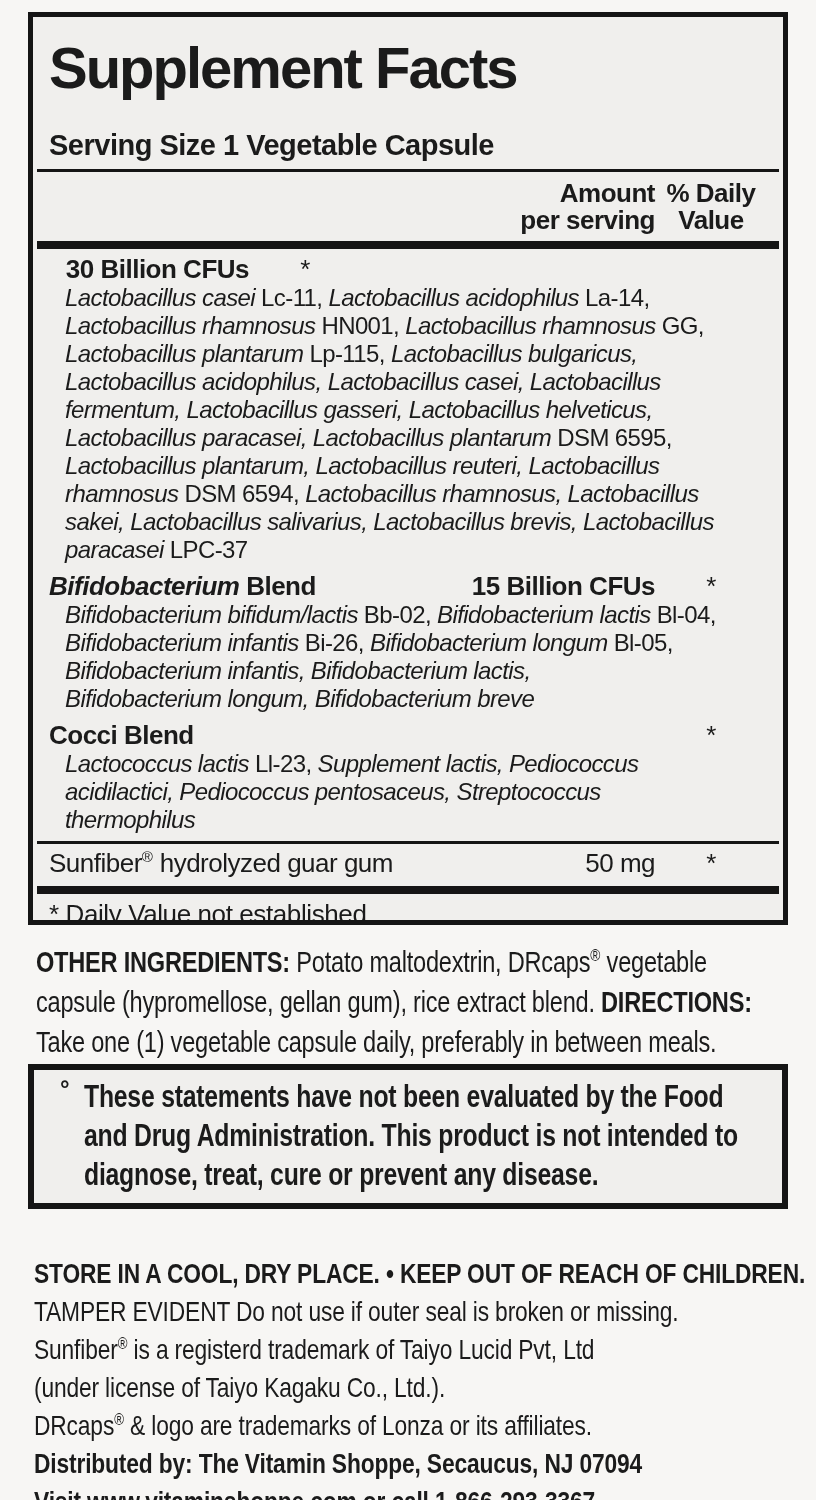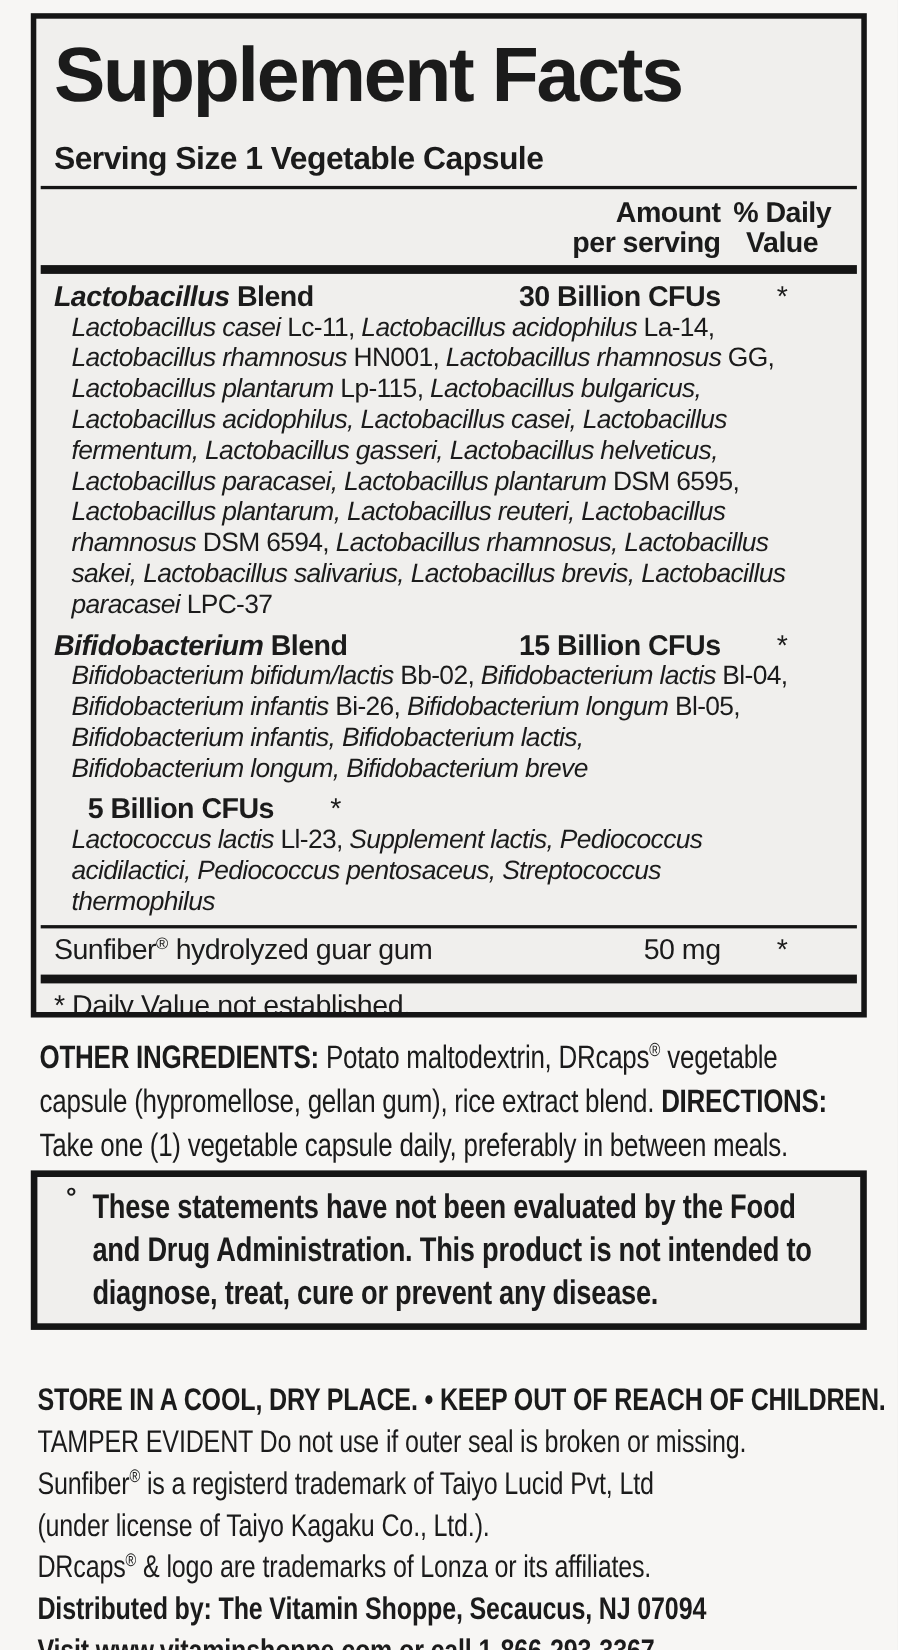--- a/index.html
+++ b/index.html
@@ -16,21 +16,21 @@
     font-family:"Liberation Sans","DejaVu Sans",sans-serif;
     -webkit-font-smoothing:antialiased;
   }
   
   .facts-box{
     position:absolute;left:28px;top:12px;width:760px;height:913px;
     border:5px solid var(--rule);background:var(--panel-bg);
     padding:8px 16px 0 16px;overflow:hidden;
   }
   .facts-title{
-    font-size:70px;line-height:86px;font-weight:700;letter-spacing:-2px;
+    font-size:58px;line-height:86px;font-weight:700;letter-spacing:-2px;
     white-space:nowrap;
   }
   .serving{
     font-size:29px;line-height:34px;font-weight:700;letter-spacing:-0.5px;
     margin-top:17px;
   }
   .rule{background:var(--rule);margin-left:-12px;margin-right:-12px;}
   .rule-thin{height:3px;margin-top:7px;}
   .rule-thick{height:8px;margin-top:7px;}
   .hdr-row{display:flex;margin-top:8px;font-weight:700;font-size:26px;line-height:27px;letter-spacing:-0.5px;}
@@ -87,21 +87,20 @@
     <div class="col-dv">
       <div>% Daily</div>
       <div>Value</div>
     </div>
   </div>
   <div class="rule rule-thick"></div>
 
   <div class="rows" id="rows">
       <div class="section">
         <div class="frow">
-          <div class="cell-name"><span class="seg-bi">Lactobacillus</span><span class="seg-b"> Blend</span></div>
           <div class="col-amount bold">30 Billion CFUs</div>
           <div class="col-dv">*</div>
         </div>
         <div class="desc-line"><span class="seg-i">Lactobacillus casei</span><span class="seg-r"> Lc-11, </span><span class="seg-i">Lactobacillus acidophilus</span><span class="seg-r"> La-14,</span></div>
         <div class="desc-line"><span class="seg-i">Lactobacillus rhamnosus</span><span class="seg-r"> HN001, </span><span class="seg-i">Lactobacillus rhamnosus</span><span class="seg-r"> GG,</span></div>
         <div class="desc-line"><span class="seg-i">Lactobacillus plantarum</span><span class="seg-r"> Lp-115, </span><span class="seg-i">Lactobacillus bulgaricus,</span></div>
         <div class="desc-line"><span class="seg-i">Lactobacillus acidophilus, Lactobacillus casei, Lactobacillus</span></div>
         <div class="desc-line"><span class="seg-i">fermentum, Lactobacillus gasseri, Lactobacillus helveticus,</span></div>
         <div class="desc-line"><span class="seg-i">Lactobacillus paracasei, Lactobacillus plantarum</span><span class="seg-r"> DSM 6595,</span></div>
         <div class="desc-line"><span class="seg-i">Lactobacillus plantarum, Lactobacillus reuteri, Lactobacillus</span></div>
@@ -115,21 +114,21 @@
           <div class="col-amount bold">15 Billion CFUs</div>
           <div class="col-dv">*</div>
         </div>
         <div class="desc-line"><span class="seg-i">Bifidobacterium bifidum/lactis</span><span class="seg-r"> Bb-02, </span><span class="seg-i">Bifidobacterium lactis</span><span class="seg-r"> Bl-04,</span></div>
         <div class="desc-line"><span class="seg-i">Bifidobacterium infantis</span><span class="seg-r"> Bi-26, </span><span class="seg-i">Bifidobacterium longum</span><span class="seg-r"> Bl-05,</span></div>
         <div class="desc-line"><span class="seg-i">Bifidobacterium infantis, Bifidobacterium lactis,</span></div>
         <div class="desc-line"><span class="seg-i">Bifidobacterium longum, Bifidobacterium breve</span></div>
       </div>
       <div class="section">
         <div class="frow">
-          <div class="col-amount bold">5 Billion CFUs</div>
+          <div class="cell-name"><span class="seg-b">Cocci Blend</span></div>
           <div class="col-dv">*</div>
         </div>
         <div class="desc-line"><span class="seg-i">Lactococcus lactis</span><span class="seg-r"> Ll-23, </span><span class="seg-i">Supplement lactis, Pediococcus</span></div>
         <div class="desc-line"><span class="seg-i">acidilactici, Pediococcus pentosaceus, Streptococcus</span></div>
         <div class="desc-line"><span class="seg-i">thermophilus</span></div>
       </div>
       <div class="section sunfiber-section">
         <div class="rule pre-row-rule"></div>
         <div class="frow sunfiber-row">
           <div class="cell-name"><span class="seg-r">Sunfiber</span><sup class="seg-sup">®</sup><span class="seg-r"> hydrolyzed guar gum</span></div>

